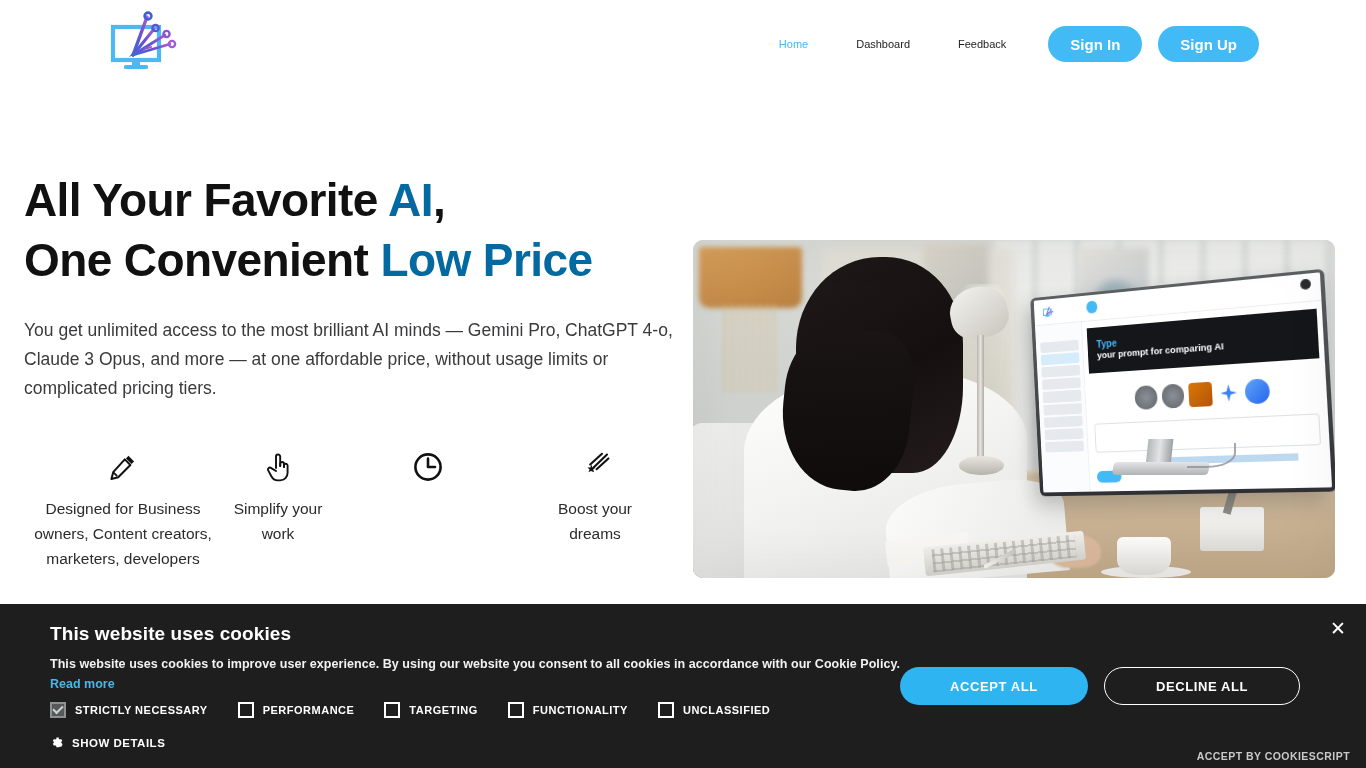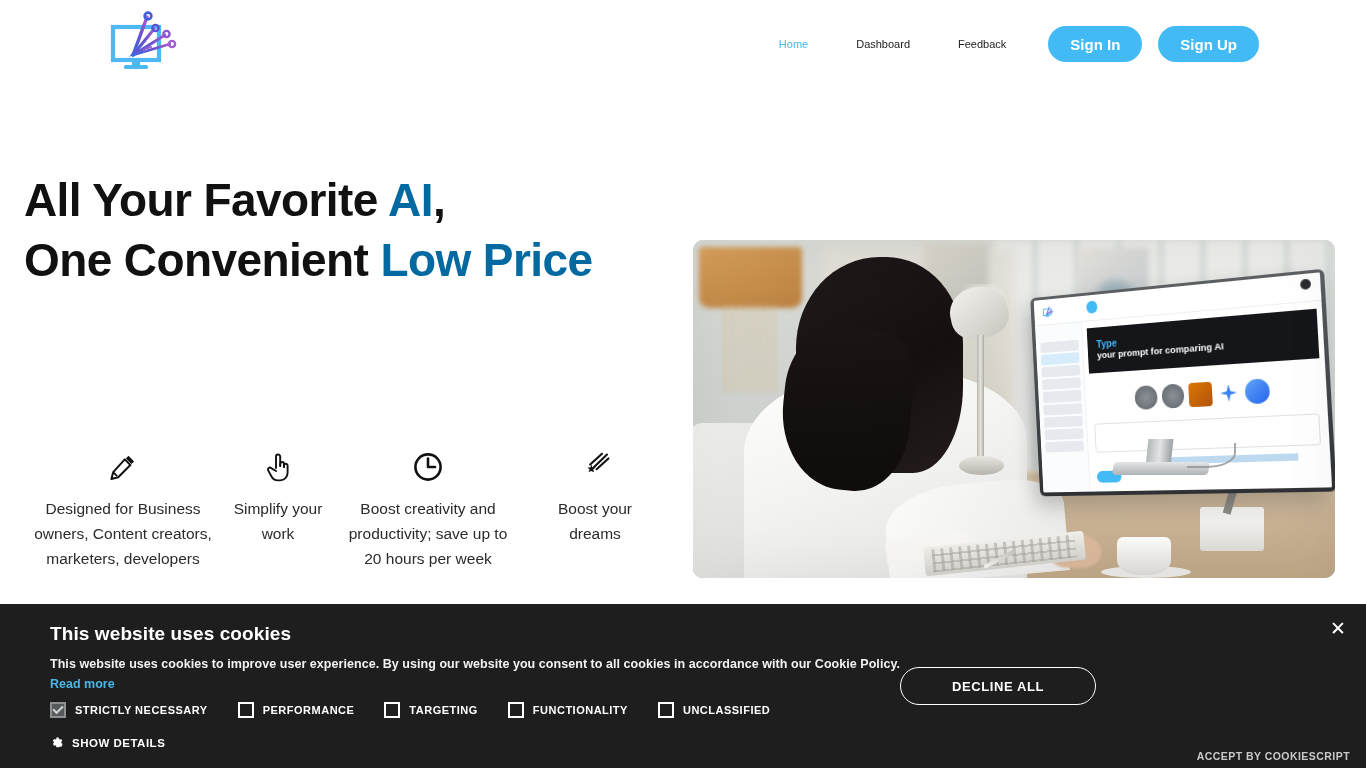--- a/index.html
+++ b/index.html
@@ -547,20 +547,21 @@
     <div class="hero-left">
       <h1 class="hero-title">
         <span>
           <span>All Your Favorite </span><span class="accent">AI</span><span>,</span>
         </span><br>
         <span>
           <span>One Convenient </span><span class="accent">Low Price</span>
         </span>
       </h1>
 
+      <p class="hero-sub">You get unlimited access to the most brilliant AI minds — Gemini Pro, ChatGPT 4-o, Claude 3 Opus, and more — at one affordable price, without usage limits or complicated pricing tiers.</p>
     </div>
 
     <div class="features">
 
       <div class="feature f-1">
         <span class="feature-icon">
           <svg width="28" height="28" viewBox="0 0 28 28">
             <path d="M19.5 2.8l5.6 5.6-2.6 2.6-5.6-5.6z" fill="#111"></path>
             <path d="M15.8 6.4l5.6 5.6L9.2 24.2 2.4 26l1.8-6.8z" fill="none" stroke="#111" stroke-width="2" stroke-linejoin="round"></path>
             <path d="M4.6 19.6l3.6 3.6" stroke="#111" stroke-width="1.8"></path>
@@ -580,21 +581,20 @@
         <span class="feature-text">Simplify your work</span>
       </div>
 
       <div class="feature f-2">
         <span class="feature-icon">
           <svg width="30" height="30" viewBox="0 0 30 30">
             <circle cx="15" cy="15" r="12.6" fill="none" stroke="#111" stroke-width="2.6"></circle>
             <path d="M15 6.6V15h7" fill="none" stroke="#111" stroke-width="2.6" stroke-linecap="round" stroke-linejoin="round"></path>
           </svg>
         </span>
-        <span class="feature-text">Boost creativity and productivity; save up to 20 hours per week</span>
       </div>
 
       <div class="feature f-3">
         <span class="feature-icon">
           <svg width="30" height="30" viewBox="0 0 30 30">
             <path d="M11 19l-2.6 1.2L9.6 17.4 7.4 15.6l3-.1L11.4 12.7l1.1 2.8 3 .1-2.3 1.8.9 2.9z" fill="#111"></path>
             <path d="M13.6 15.4L27 2.6" stroke="#111" stroke-width="2.1" stroke-linecap="round"></path>
             <path d="M16.6 17.2L28.4 6.4" stroke="#111" stroke-width="2.1" stroke-linecap="round"></path>
             <path d="M10.2 12.6L22 1.8" stroke="#111" stroke-width="2.1" stroke-linecap="round"></path>
           </svg>
@@ -759,20 +759,21 @@
     <div class="cookie-details">
       <span class="gear">
         <svg width="14" height="14" viewBox="0 0 24 24" fill="#ffffff">
           <path d="M12 8.4a3.6 3.6 0 1 0 0 7.2 3.6 3.6 0 0 0 0-7.2zm9.2 4.9l-1.9-1.1a7.6 7.6 0 0 0 0-2.4l1.9-1.1-2.1-3.6-1.9 1.1a7.5 7.5 0 0 0-2.1-1.2V2.7h-4.2v2.3c-.8.3-1.5.7-2.1 1.2L6.8 5.1 4.7 8.7l1.9 1.1a7.6 7.6 0 0 0 0 2.4l-1.9 1.1 2.1 3.6 1.9-1.1c.6.5 1.3.9 2.1 1.2v2.3h4.2V19c.8-.3 1.5-.7 2.1-1.2l1.9 1.1 2.2-3.6z"></path>
         </svg>
       </span>
       <span class="lbl">SHOW DETAILS</span>
     </div>
 
     <div class="cookie-actions">
+      <button class="btn-cookie btn-accept">ACCEPT ALL</button>
       <button class="btn-cookie btn-decline">DECLINE ALL</button>
     </div>
 
     <div class="powered">ACCEPT BY COOKIESCRIPT</div>
 
   </section>
 
 </div>
 
 </body></html>

